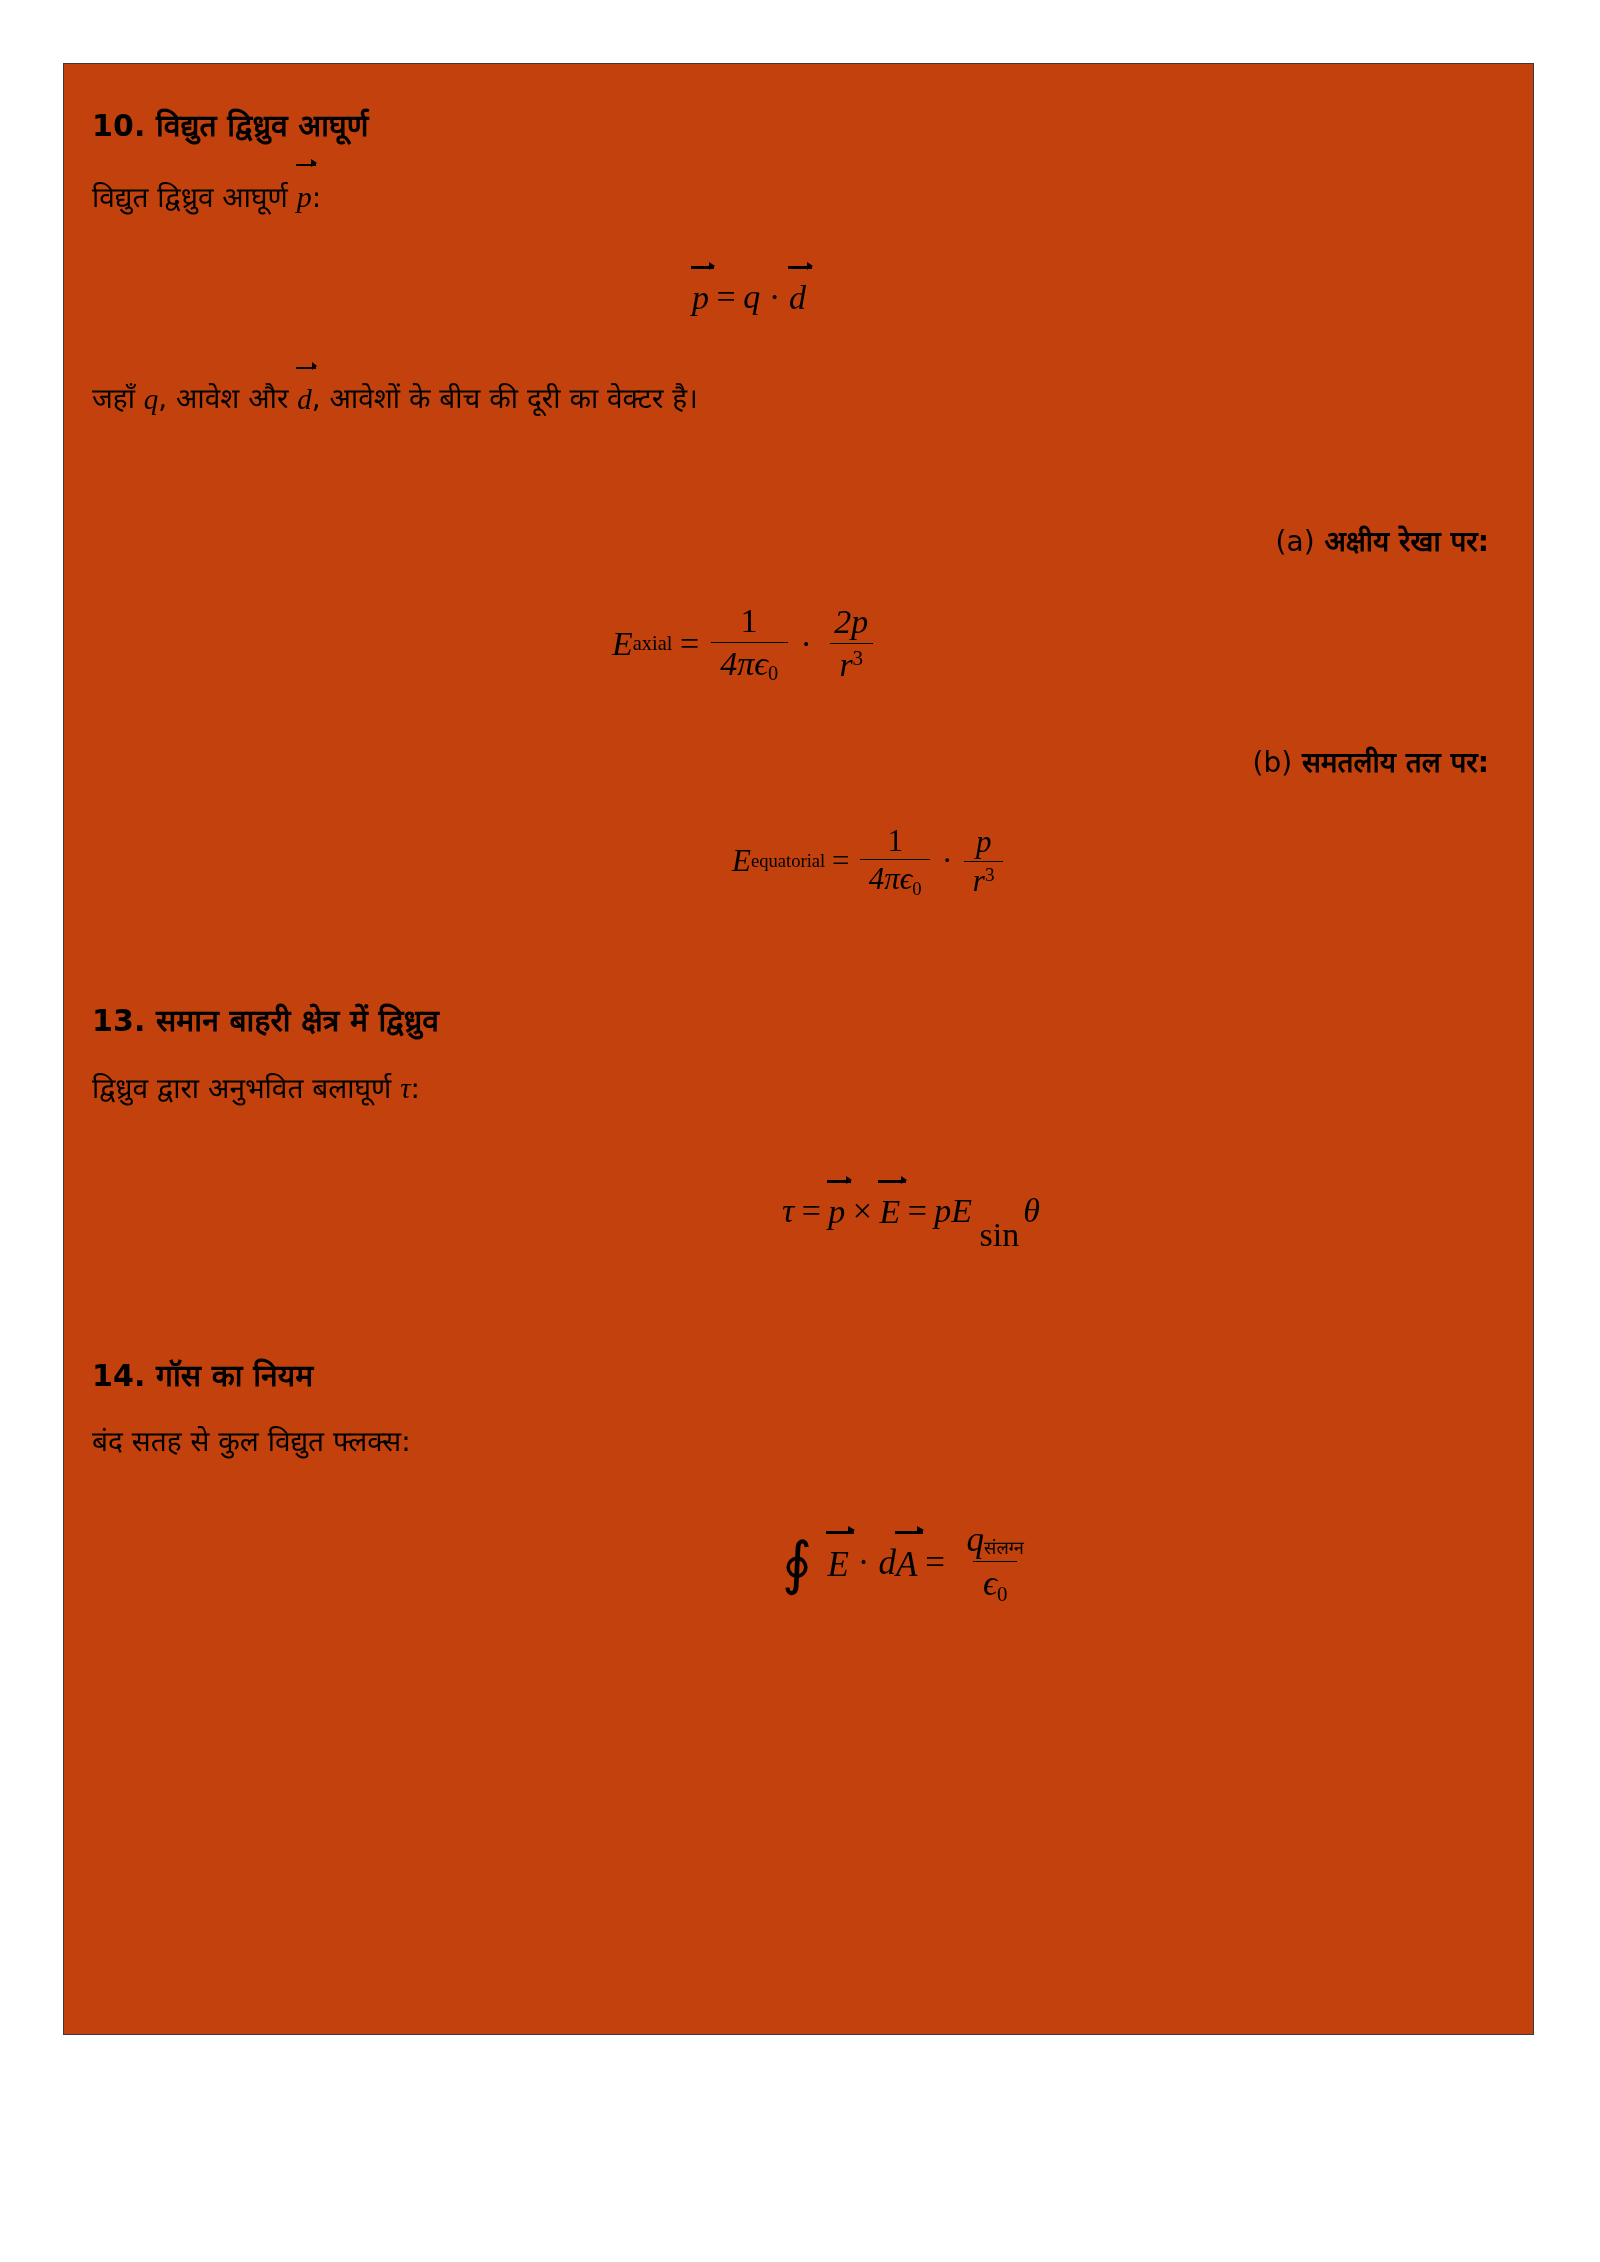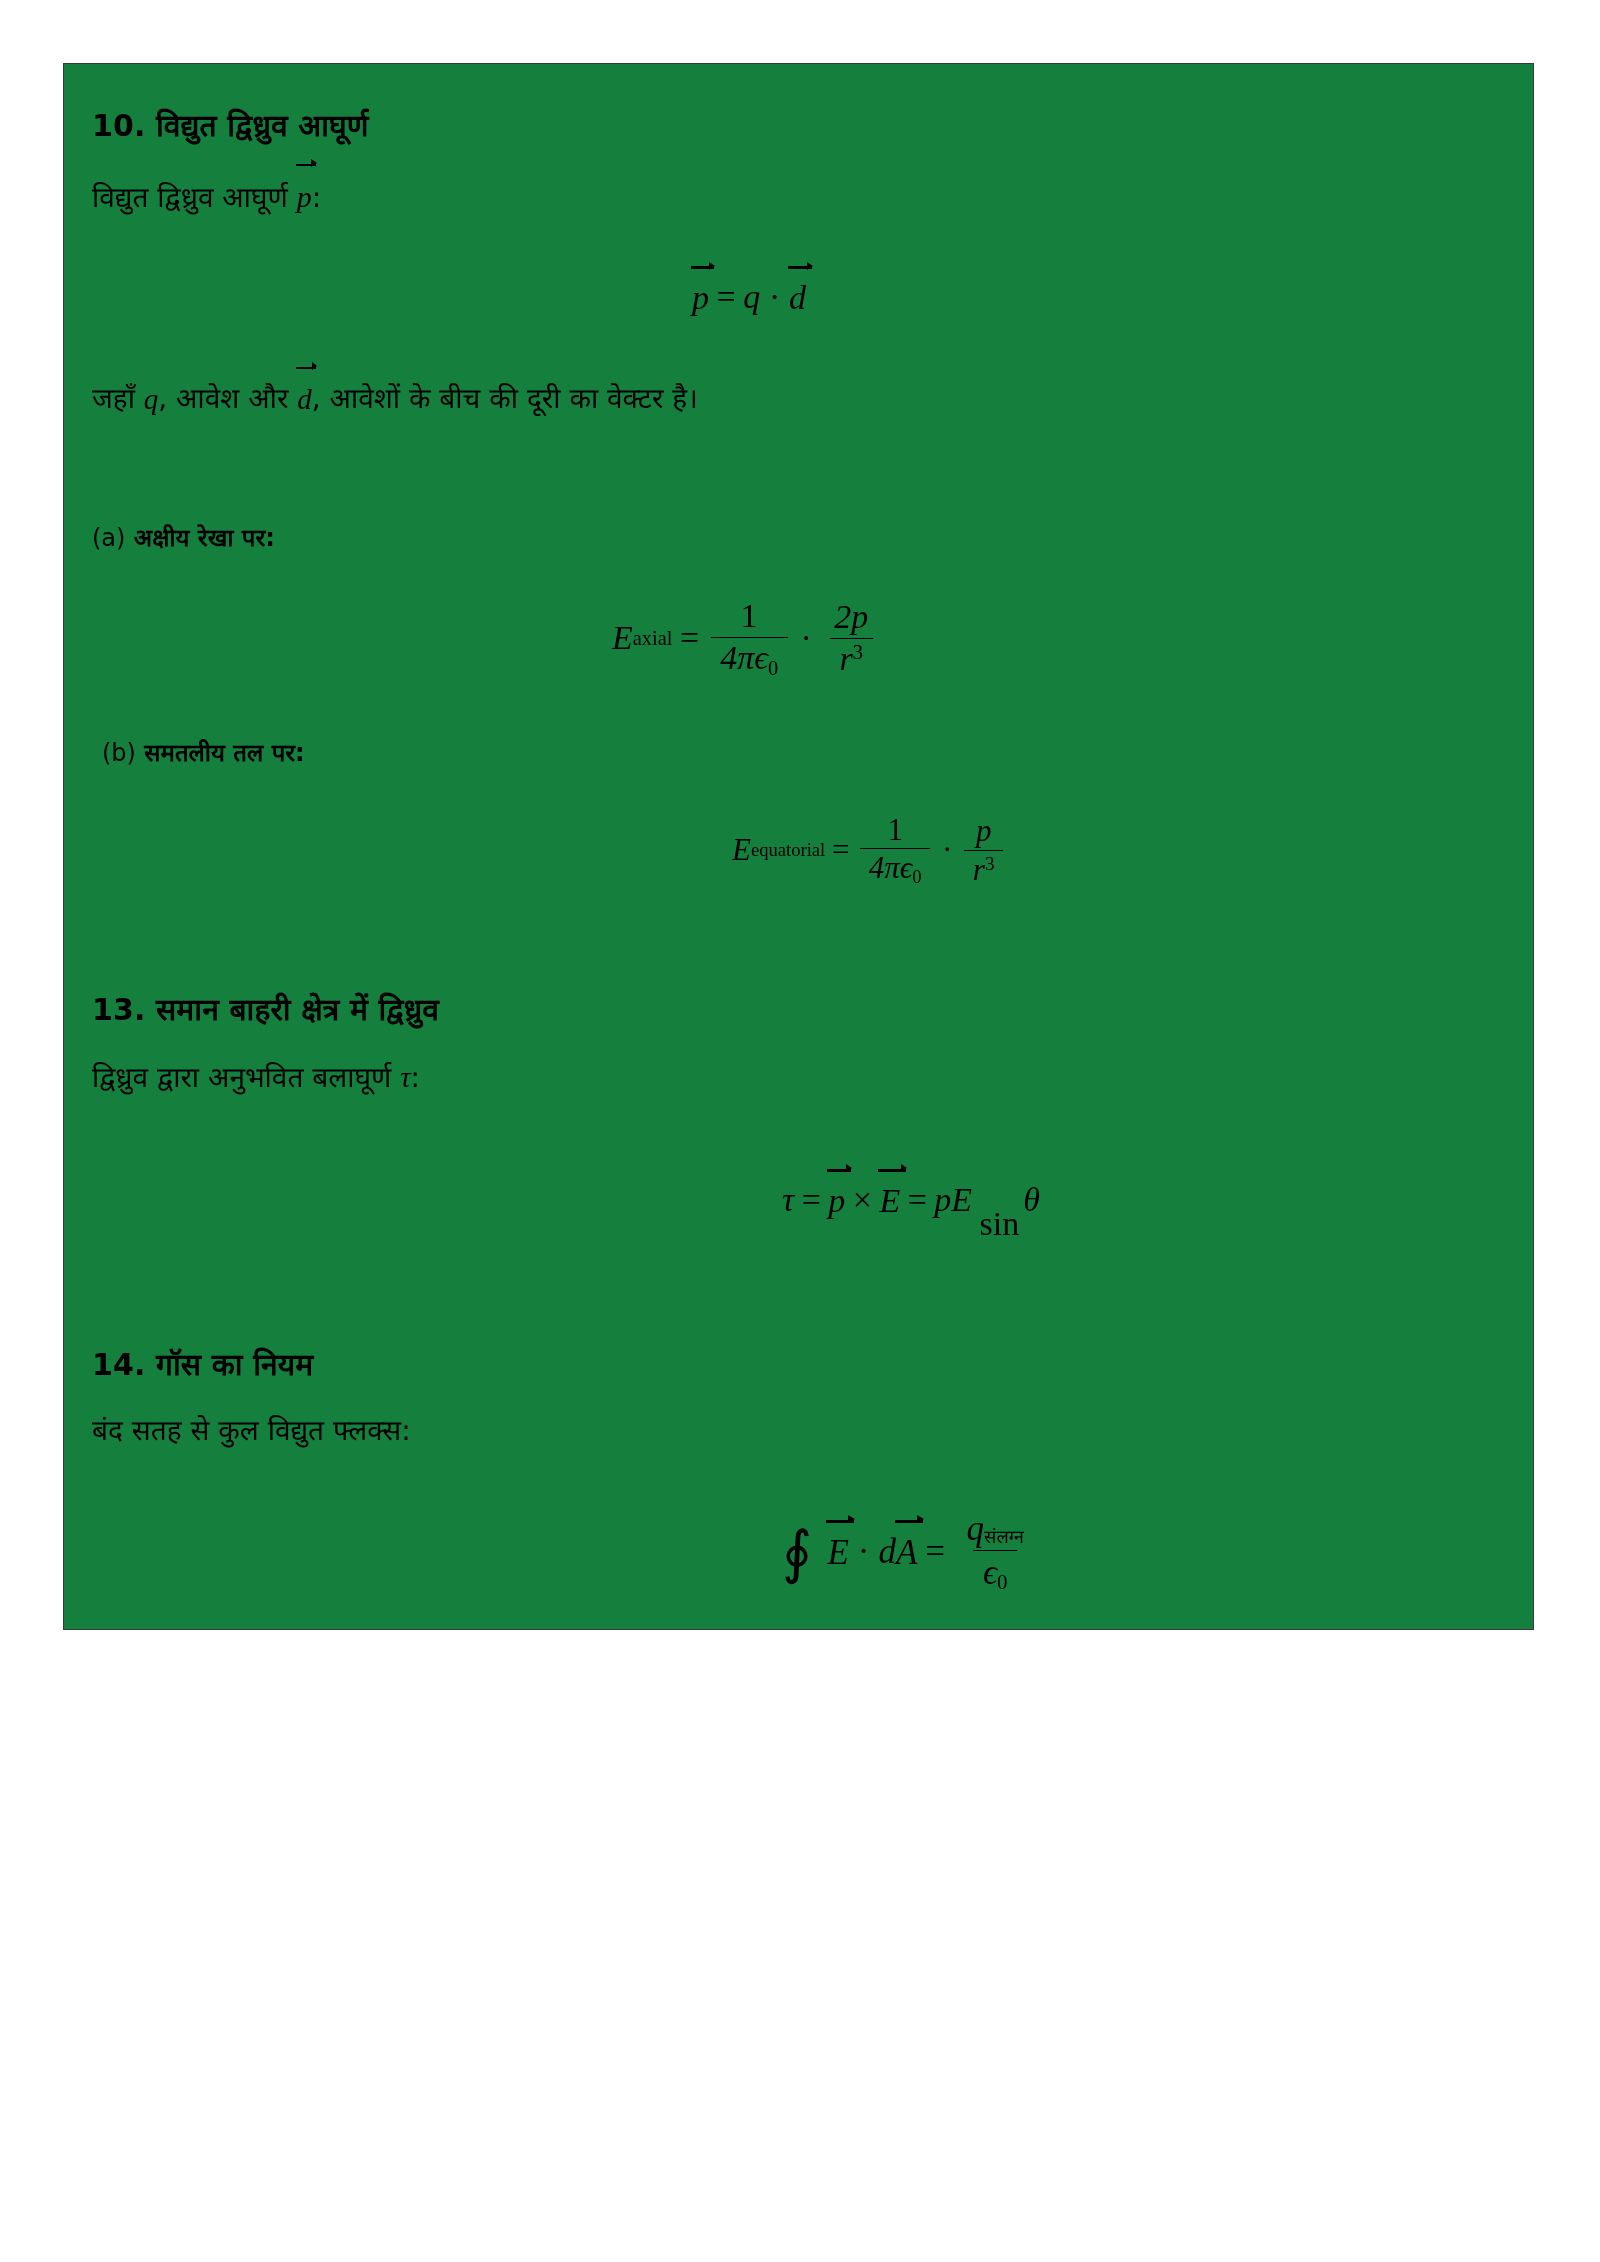--- a/index.html
+++ b/index.html
@@ -16,24 +16,24 @@
     position: relative;
     overflow: hidden;
   }
 
   
   .page {
     position: absolute;
     left: 63px;
     top: 63px;
     width: 1471px;
-    height: 1567px;
+    height: 1972px;
     border: 1px solid #3a3a3a;
     box-sizing: border-box;
-    background: #15803d;
+    background: #c2410c;
     padding-left: 20px;
   }
   .page-inner {
     position: absolute;
     left: 0;
     top: 0;
     right: 0;
     bottom: 0;
     padding: 28px 44px 0 28px;
     box-sizing: border-box;
@@ -51,23 +51,24 @@
   .body-line {
     font-family: "DejaVu Sans", "Liberation Sans", sans-serif;
     font-weight: 400;
     font-size: 28px;
     line-height: 1.45;
     color: #000;
   }
   .sub-label {
     font-family: "DejaVu Sans", "Liberation Sans", sans-serif;
     font-weight: 700;
-    font-size: 24px;
+    font-size: 28px;
     line-height: 1.4;
     color: #000;
+    text-align: right;
   }
   .sub-label .paren {
     font-weight: 400;
   }
 
   
   .math {
     font-family: "Liberation Serif", "DejaVu Serif", serif;
     font-size: 34px;
     color: #000;

